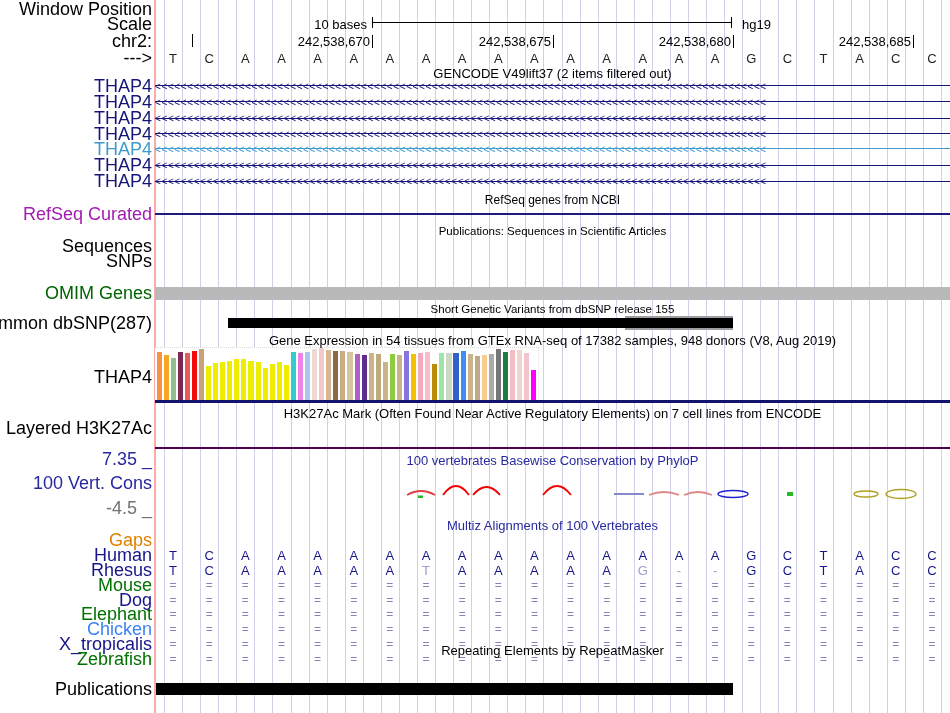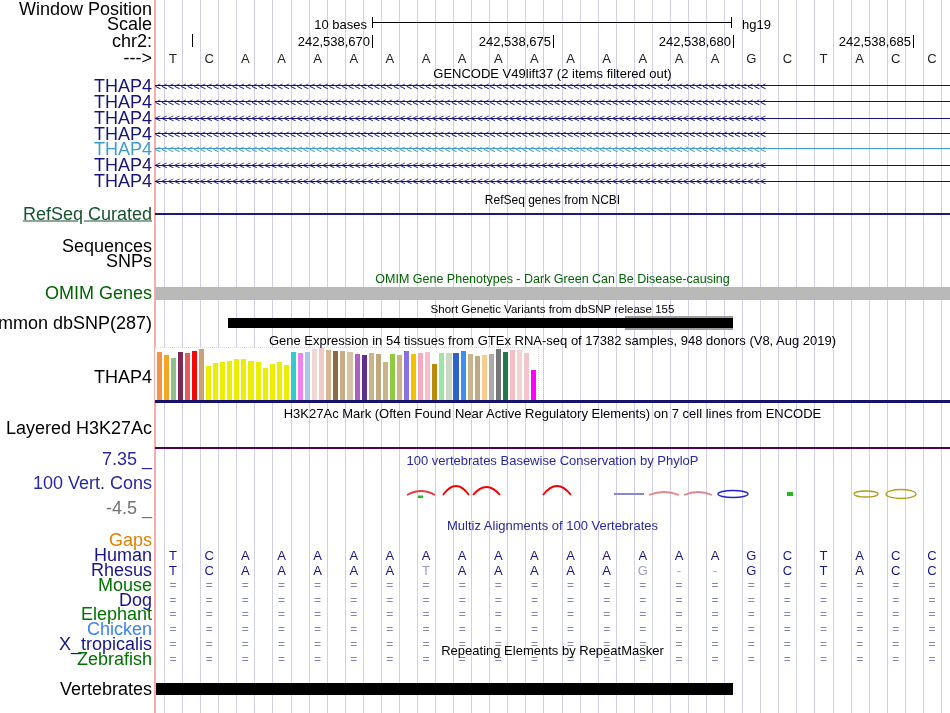--- a/index.html
+++ b/index.html
@@ -14,21 +14,21 @@
   .big{font-size:13px;}
   .rlabel{position:absolute;transform:translateY(-50%);font-size:13px;color:#000;z-index:3;white-space:nowrap;}
   .tick{position:absolute;width:1px;background:#000;z-index:3;}
   .seqcell{position:absolute;transform:translate(-50%,-50%);font-size:13px;color:#222;z-index:3;white-space:pre;}
   .generow{position:absolute;left:155px;width:795px;height:15px;overflow:hidden;
        white-space:nowrap;font-size:10px;letter-spacing:0.6px;z-index:2;
        transform:translateY(-50%);line-height:15px;}
   .bar{position:absolute;z-index:3;}
   .blue-t{color:#2828A0;}
   .green-t{color:#006400;}
-  .navy-t{color:#14532d;text-decoration:underline;}
+  .navy-t{color:#a21caf;}
   .dkred-t{color:#737373;}
   .hline{position:absolute;z-index:2;}
 </style>
 </head>
 <body>
 
 <div id="app">
   <div id="gridlayer">
       <div class="grid" style="left: 164.034px;"></div>
       <div class="grid" style="left: 182.102px;"></div>
@@ -141,24 +141,24 @@
       <div class="lbl" style="top: 165px; color: rgb(20, 20, 122);">THAP4</div>
       <div class="generow" style="top: 165px; color: rgb(20, 20, 122); background-image: linear-gradient(transparent 7px, rgb(20, 20, 122) 7px, rgb(20, 20, 122) 8px, transparent 8px);">&lt;&lt;&lt;&lt;&lt;&lt;&lt;&lt;&lt;&lt;&lt;&lt;&lt;&lt;&lt;&lt;&lt;&lt;&lt;&lt;&lt;&lt;&lt;&lt;&lt;&lt;&lt;&lt;&lt;&lt;&lt;&lt;&lt;&lt;&lt;&lt;&lt;&lt;&lt;&lt;&lt;&lt;&lt;&lt;&lt;&lt;&lt;&lt;&lt;&lt;&lt;&lt;&lt;&lt;&lt;&lt;&lt;&lt;&lt;&lt;&lt;&lt;&lt;&lt;&lt;&lt;&lt;&lt;&lt;&lt;&lt;&lt;&lt;&lt;&lt;&lt;&lt;&lt;&lt;&lt;&lt;&lt;&lt;&lt;&lt;&lt;&lt;&lt;&lt;&lt;&lt;&lt;&lt;&lt;&lt;</div>
       <div class="lbl" style="top: 181px; color: rgb(20, 20, 122);">THAP4</div>
       <div class="generow" style="top: 181px; color: rgb(20, 20, 122); background-image: linear-gradient(transparent 7px, rgb(20, 20, 122) 7px, rgb(20, 20, 122) 8px, transparent 8px);">&lt;&lt;&lt;&lt;&lt;&lt;&lt;&lt;&lt;&lt;&lt;&lt;&lt;&lt;&lt;&lt;&lt;&lt;&lt;&lt;&lt;&lt;&lt;&lt;&lt;&lt;&lt;&lt;&lt;&lt;&lt;&lt;&lt;&lt;&lt;&lt;&lt;&lt;&lt;&lt;&lt;&lt;&lt;&lt;&lt;&lt;&lt;&lt;&lt;&lt;&lt;&lt;&lt;&lt;&lt;&lt;&lt;&lt;&lt;&lt;&lt;&lt;&lt;&lt;&lt;&lt;&lt;&lt;&lt;&lt;&lt;&lt;&lt;&lt;&lt;&lt;&lt;&lt;&lt;&lt;&lt;&lt;&lt;&lt;&lt;&lt;&lt;&lt;&lt;&lt;&lt;&lt;&lt;&lt;&lt;</div>
     </div>
 
   <div class="ctitle" style="top:200px">RefSeq genes from NCBI</div>
   <div class="lbl navy-t" style="top:214px">RefSeq Curated</div>
   <div class="hline" style="left:155px;top:213px;width:795px;height:2px;background:#1B1B7E"></div>
 
+  <div class="ctitle" style="top:231px;font-size:11.5px">Publications: Sequences in Scientific Articles</div>
   <div class="lbl" style="top:246px">Sequences</div>
   <div class="lbl" style="top:261px">SNPs</div>
 
-  <div class="ctitle green-t" style="top:279px;font-size:12.5px">OMIM Gene Phenotypes - Dark Green Can Be Disease-causing</div>
   <div class="lbl green-t" style="top:293px">OMIM Genes</div>
   <div class="bar" style="left:155px;top:287px;width:795px;height:13px;background:#B9B9B9"></div>
 
   <div class="ctitle" style="top:309px;font-size:11.5px">Short Genetic Variants from dbSNP release 155</div>
   <div class="lbl" style="top:323px">Common dbSNP(287)</div>
   <div class="bar" style="left:625px;top:316px;width:108px;height:14px;background:#9E9E9E"></div>
   <div class="bar" style="left:228px;top:318px;width:505px;height:10px;background:#000"></div>
 
   <div class="ctitle big" style="top:340px">Gene Expression in 54 tissues from GTEx RNA-seq of 17382 samples, 948 donors (V8, Aug 2019)</div>
   <div class="lbl" style="top:377px">THAP4</div>
@@ -427,15 +427,15 @@
       <div class="seqcell" style="left: 715.114px; top: 659px; color: rgb(132, 132, 184); font-size: 12px;">=</div>
       <div class="seqcell" style="left: 751.25px; top: 659px; color: rgb(132, 132, 184); font-size: 12px;">=</div>
       <div class="seqcell" style="left: 787.386px; top: 659px; color: rgb(132, 132, 184); font-size: 12px;">=</div>
       <div class="seqcell" style="left: 823.523px; top: 659px; color: rgb(132, 132, 184); font-size: 12px;">=</div>
       <div class="seqcell" style="left: 859.659px; top: 659px; color: rgb(132, 132, 184); font-size: 12px;">=</div>
       <div class="seqcell" style="left: 895.795px; top: 659px; color: rgb(132, 132, 184); font-size: 12px;">=</div>
       <div class="seqcell" style="left: 931.932px; top: 659px; color: rgb(132, 132, 184); font-size: 12px;">=</div>
     </div>
 
   <div class="ctitle big" style="top:650px">Repeating Elements by RepeatMasker</div>
-  <div class="lbl" style="top:689px">Vertebrates</div>
+  <div class="lbl" style="top:689px">Publications</div>
   <div class="bar" style="left:156px;top:683px;width:577px;height:12px;background:#000"></div>
 </div>
 
 </body></html>

